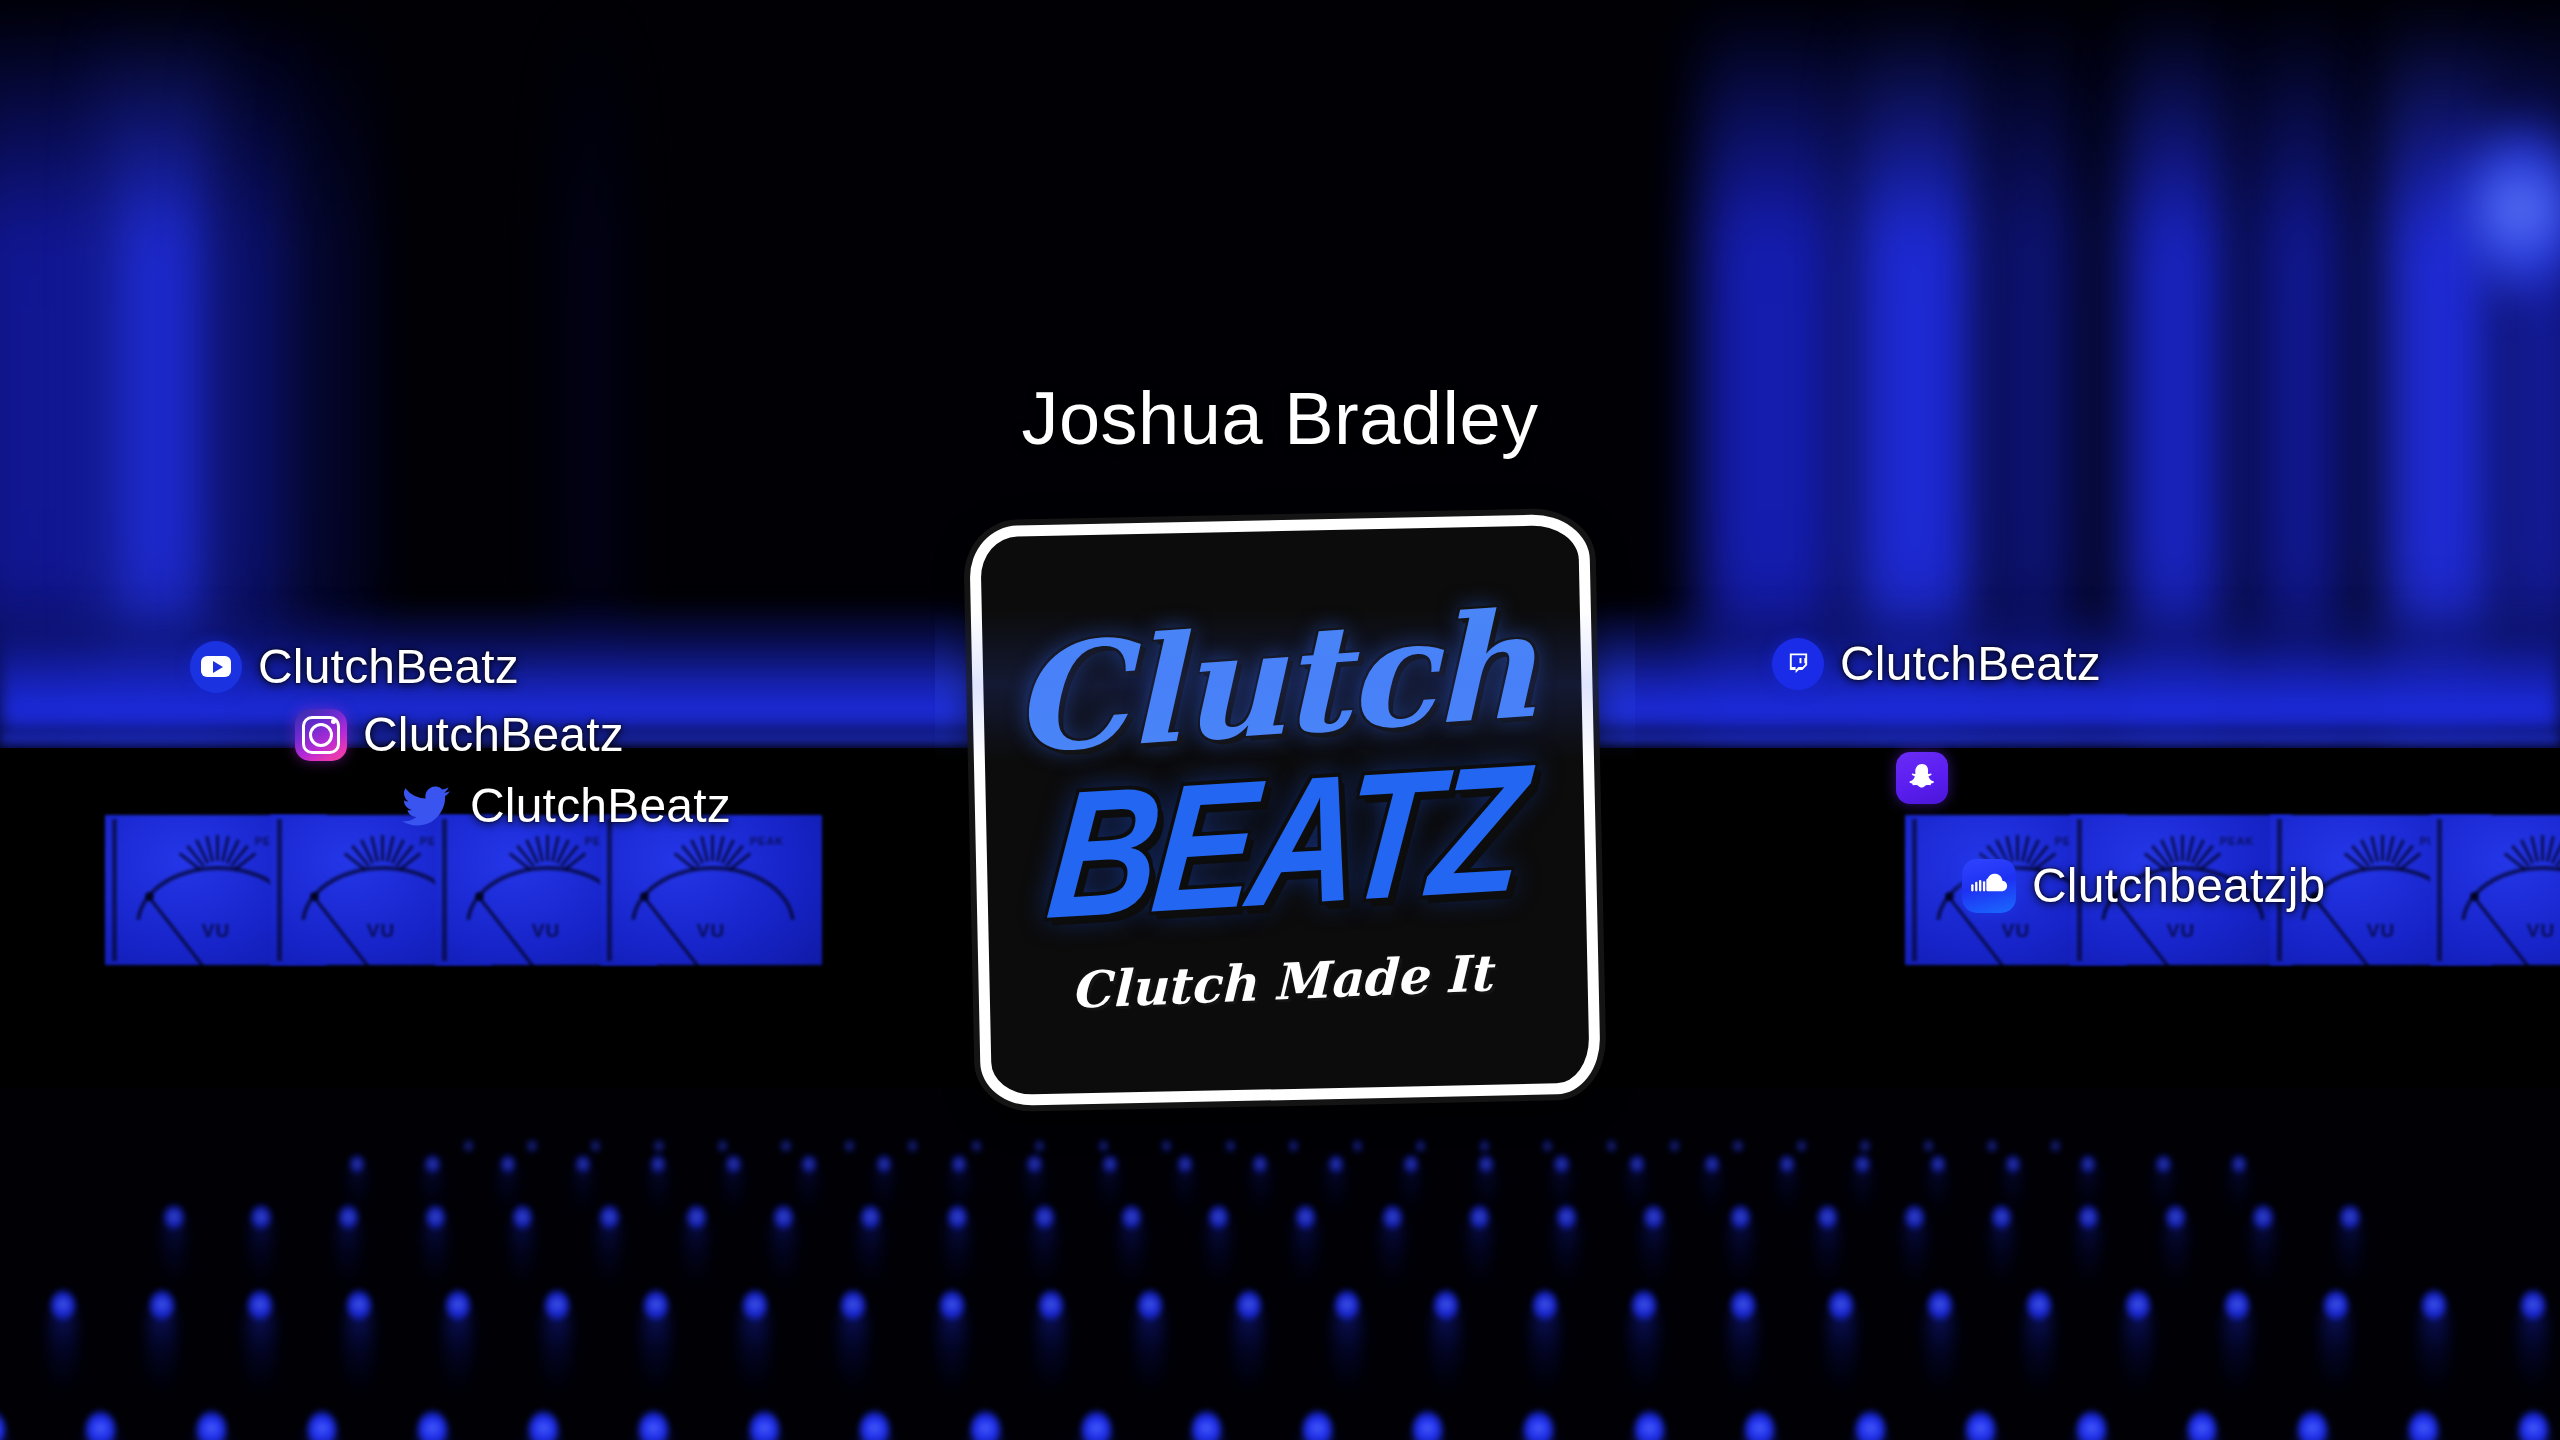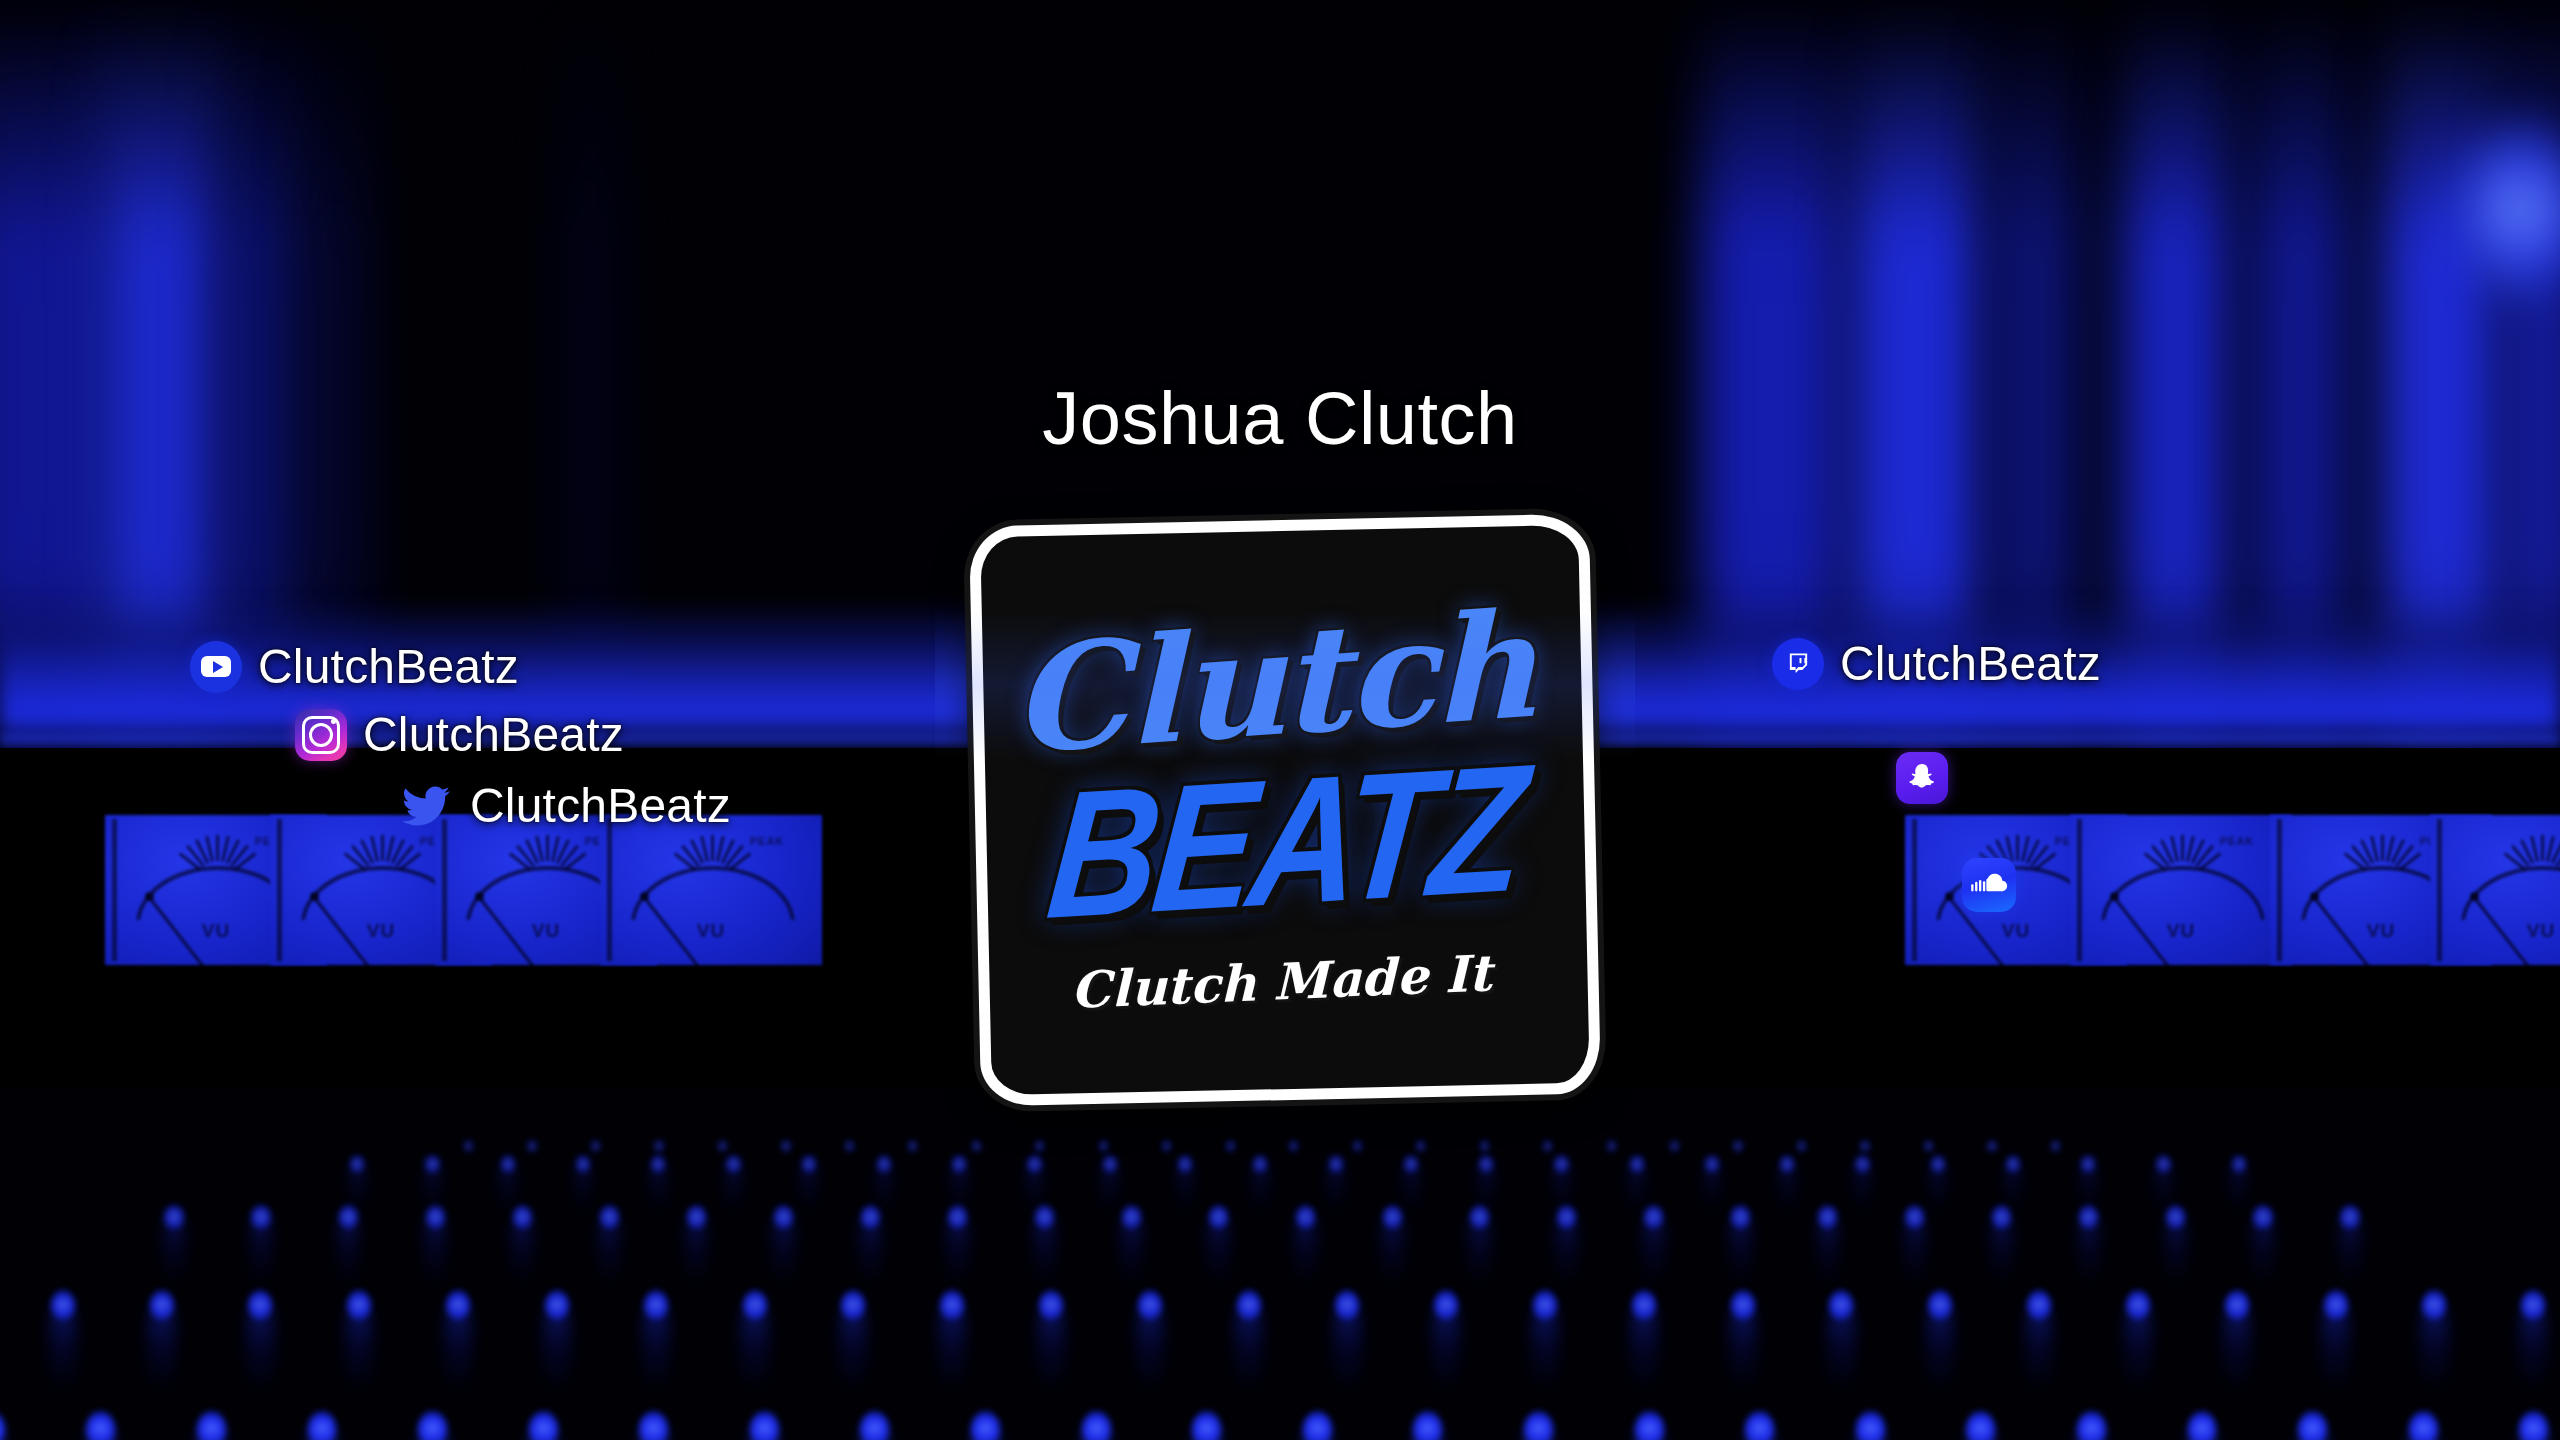--- a/index.html
+++ b/index.html
@@ -663,21 +663,21 @@
       <div class="led" style="left: 2187.58px; top: 325.55px; width: 28.9px; height: 36.125px; opacity: 1;"></div>
       <div class="fader" style="left: 2185.03px; top: 340px; width: 34px; height: 108.8px; opacity: 0.85;"></div>
       <div class="led" style="left: 2298.17px; top: 325.55px; width: 28.9px; height: 36.125px; opacity: 1;"></div>
       <div class="fader" style="left: 2295.62px; top: 340px; width: 34px; height: 108.8px; opacity: 0.85;"></div>
       <div class="led" style="left: 2408.77px; top: 325.55px; width: 28.9px; height: 36.125px; opacity: 1;"></div>
       <div class="fader" style="left: 2406.22px; top: 340px; width: 34px; height: 108.8px; opacity: 0.85;"></div>
       <div class="led" style="left: 2519.36px; top: 325.55px; width: 28.9px; height: 36.125px; opacity: 1;"></div>
       <div class="fader" style="left: 2516.81px; top: 340px; width: 34px; height: 108.8px; opacity: 0.85;"></div>
     </div>
 
-  <div class="streamer-name">Joshua Clutch</div>
+  <div class="streamer-name">Joshua Bradley</div>
 
   <div class="socials">
 
     <div class="social" style="left:190px; top:639px;">
       <span class="ico ico-youtube">
         <span class="plate">
             <span class="tri"></span>
           </span>
       </span>
       <span class="handle">ClutchBeatz</span>
@@ -723,20 +723,21 @@
         <svg viewBox="0 0 24 16" width="38" height="25" aria-hidden="true">
           <g fill="#ffffff">
             <rect x="0.6" y="7.2" width="1.5" height="4.6" rx=".7"></rect>
             <rect x="3.1" y="5.6" width="1.5" height="6.2" rx=".7"></rect>
             <rect x="5.6" y="4.4" width="1.5" height="7.4" rx=".7"></rect>
             <rect x="8.1" y="5.2" width="1.5" height="6.6" rx=".7"></rect>
             <path d="M11 3.6c.9-2.1 3-3.4 5.2-3.1 2.4.3 4.2 2.2 4.4 4.5 1.8.2 3.1 1.7 3 3.4-.1 1.8-1.6 3.2-3.4 3.2H11c-.4 0-.7-.3-.7-.7V4.3c0-.25.2-.5.7-.7z"></path>
           </g>
         </svg>
       </span>
+      <span class="handle">Clutchbeatzjb</span>
     </div>
   </div>
 
   <div class="logo">
     <div class="sticker"></div>
     <div class="inner">
       <div class="logo-clutch">Clutch</div>
       <div class="logo-beatz">BEATZ</div>
       <div class="logo-tagline">Clutch Made It</div>
     </div>

